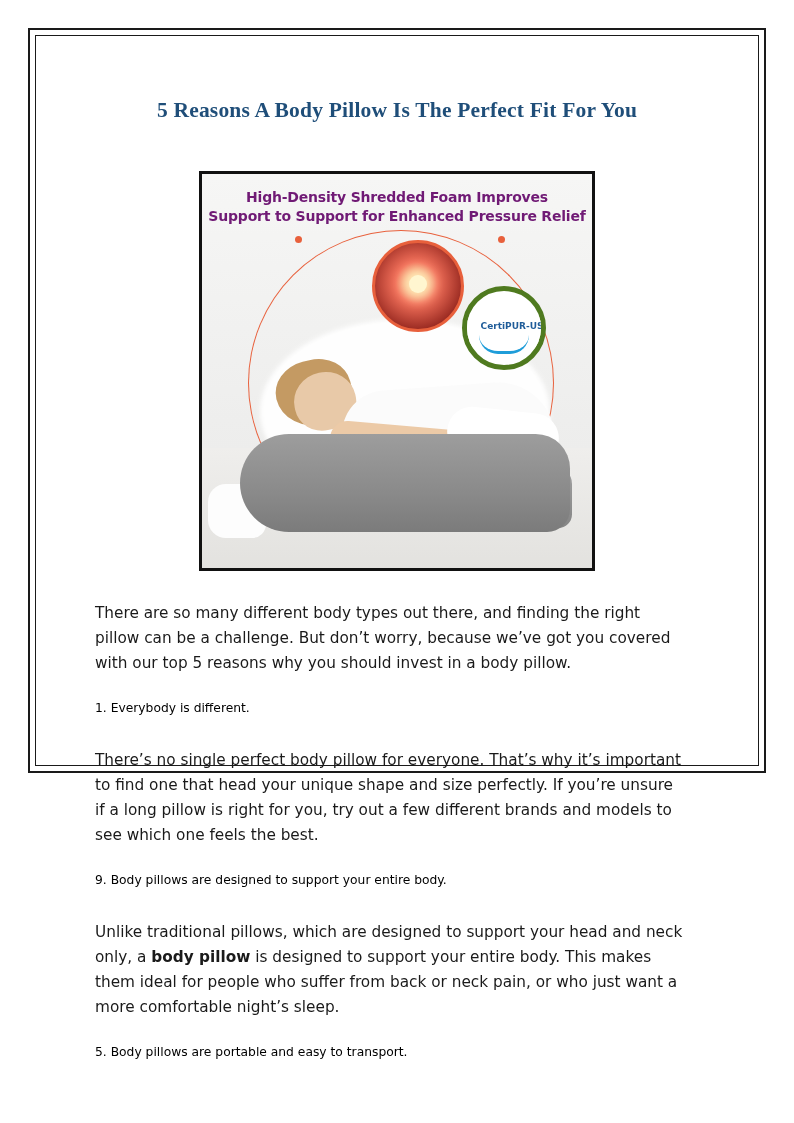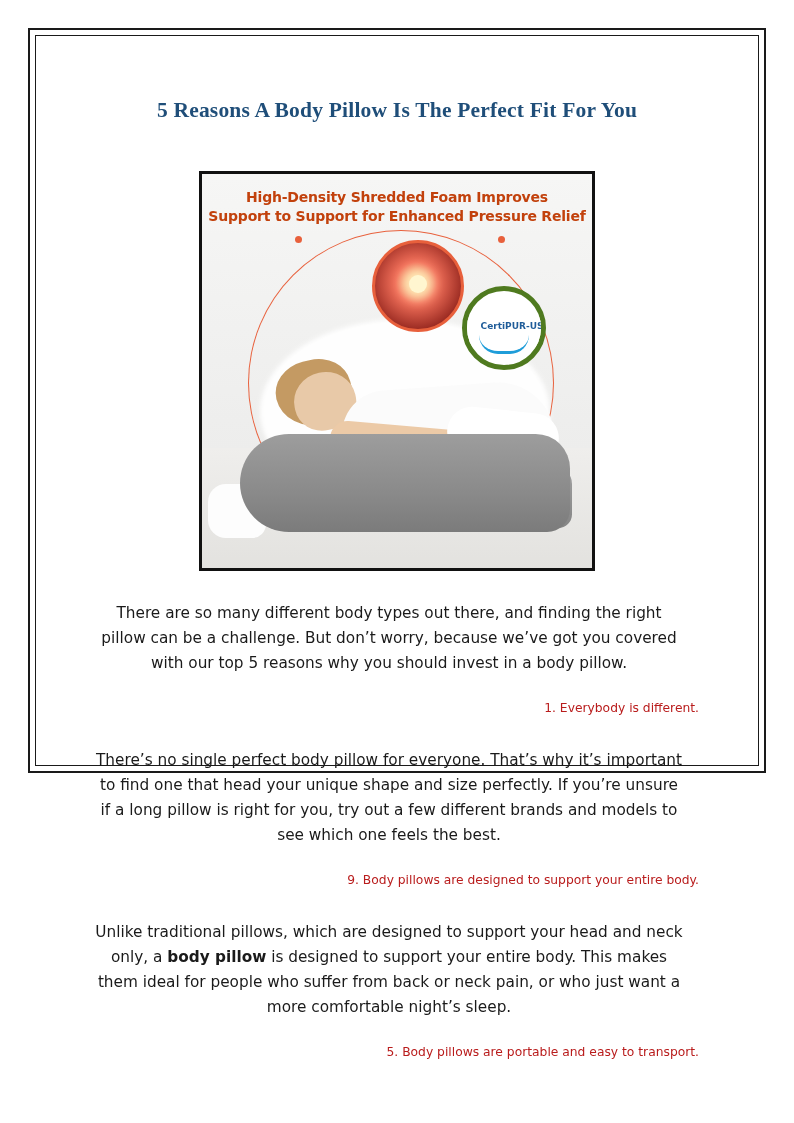--- a/index.html
+++ b/index.html
@@ -75,21 +75,21 @@
     position: absolute;
     inset: 0;
     background: linear-gradient(180deg,#f6f6f5 0%,#efefee 55%,#e9e9e8 100%);
   }
   .img-caption {
     position: absolute;
     top: 14px;
     left: 0;
     width: 100%;
     text-align: center;
-    color: #c2410c;
+    color: #701a75;
     font-weight: bold;
     font-size: 14px;
     line-height: 19px;
     font-family: "DejaVu Sans", sans-serif;
     letter-spacing: -0.2px;
   }
   .arc {
     position: absolute;
     left: 46px;
     top: 56px;
@@ -266,29 +266,28 @@
     background: #fdfdfd;
     border-radius: 18px 24px 14px 18px;
   }
 
   .body-text {
     font-family: "DejaVu Sans", sans-serif;
     font-size: 15.3px;
     line-height: 25px;
     color: #1a1a1a;
     margin: 30px 16px 0 0;
-    text-align: center;
+    text-align: left;
   }
   .list-line {
     font-family: "DejaVu Sans", sans-serif;
     font-size: 12.3px;
     line-height: 20px;
-    color: #b91c1c;
+    color: #000000;
     margin: 22px 0 0 0;
-    text-align: right;
   }
   .body-text b { font-weight: bold; }
 </style>
 </head>
 <body>
 
 <div class="page">
 
   <div class="frame-outer"></div>
   <div class="frame-inner"></div>

